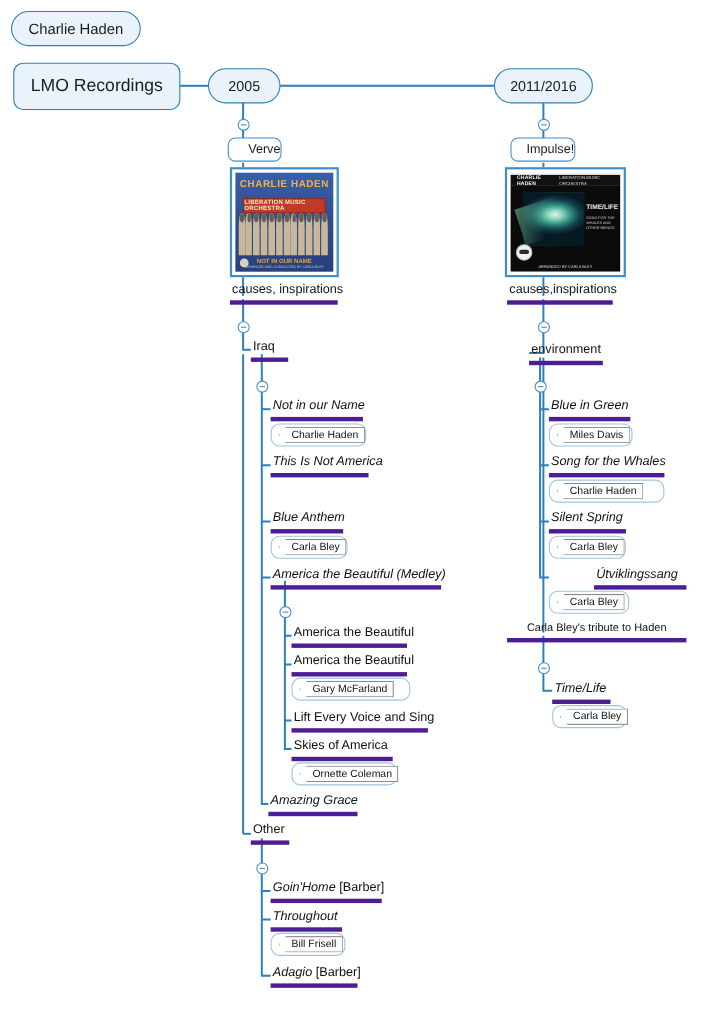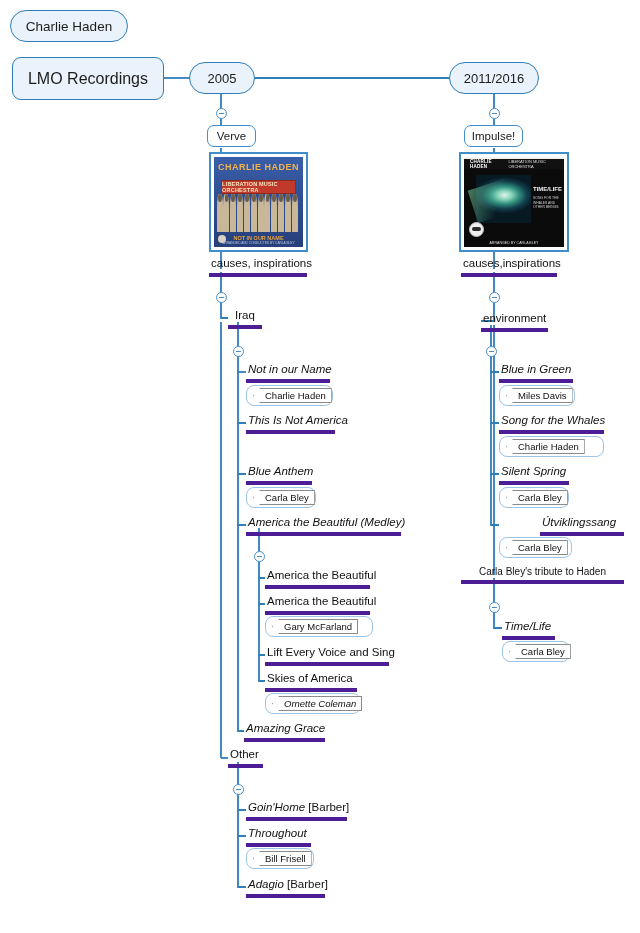--- a/index.html
+++ b/index.html
@@ -31,21 +31,21 @@
     border-radius:9px;
     color:#1c1c1c;
     display:flex;align-items:center;justify-content:center;
     white-space:nowrap;
   }
   .smallpill{
     background:#ffffff;
     border:1.5px solid #3f8ecb;
     border-radius:7px;
     color:#1c1c1c;
-    display:flex;align-items:center;justify-content:center;
+    display:flex;align-items:center;justify-content:flex-end;
     white-space:nowrap;
     font-size:11.5px;
   }
 
   
   .uitem{
     position:absolute;
     box-sizing:border-box;
     border-bottom:4px solid #4c1d95;
     white-space:nowrap;
@@ -275,21 +275,21 @@
         <em>ARRANGED AND CONDUCTED BY CARLA BLEY</em>
       </div>
     </div>
   </div>
 
   <div class="uitem rm" style="left:209px;top:258px;width:98px;font-size:11.5px;">
     <span>causes, inspirations</span>
   </div>
   <div class="minus" style="left:216px;top:292px;"></div>
 
-  <div class="uitem rm" style="left:228px;top:310px;width:34px;font-size:11.5px;text-align:center;">
+  <div class="uitem rm" style="left:228px;top:310px;width:34px;font-size:11.5px;">
     <span>Iraq</span>
   </div>
   <div class="minus" style="left:233px;top:346px;"></div>
 
   <div class="uitem it" style="left:246px;top:364px;width:84px;font-size:11.5px;">
     <span>Not in our Name</span>
   </div>
   <div class="tagwrap" style="left:246px;top:385px;width:87px;">
     <div class="tag">
       <span>Charlie Haden</span>
@@ -327,21 +327,21 @@
     </div>
   </div>
 
   <div class="uitem rm" style="left:265px;top:647px;width:124px;font-size:11.5px;">
     <span>Lift Every Voice and Sing</span>
   </div>
 
   <div class="uitem rm" style="left:265px;top:673px;width:92px;font-size:11.5px;">
     <span>Skies of America</span>
   </div>
-  <div class="tagwrap" style="left:265px;top:693px;width:96px;font-style:italic;">
+  <div class="tagwrap" style="left:265px;top:693px;width:96px;">
     <div class="tag">
       <span>Ornette Coleman</span>
     </div>
   </div>
 
   <div class="uitem it" style="left:244px;top:723px;width:81px;font-size:11.5px;">
     <span>Amazing Grace</span>
   </div>
 
   <div class="uitem rm" style="left:228px;top:749px;width:35px;font-size:11.5px;">

